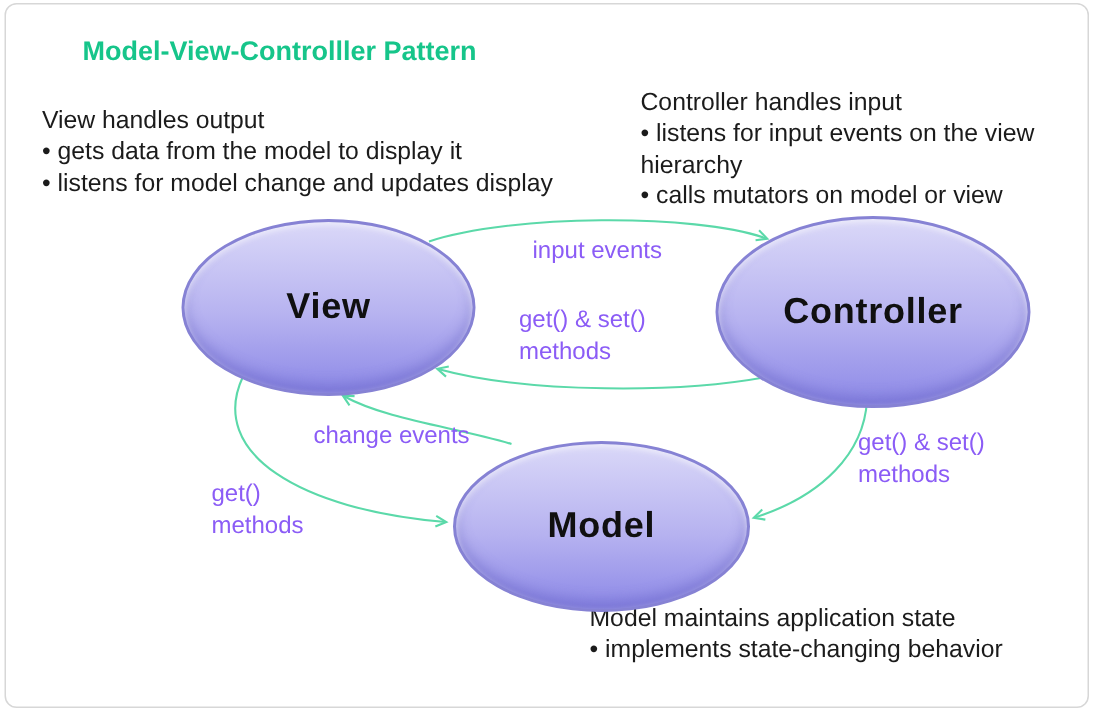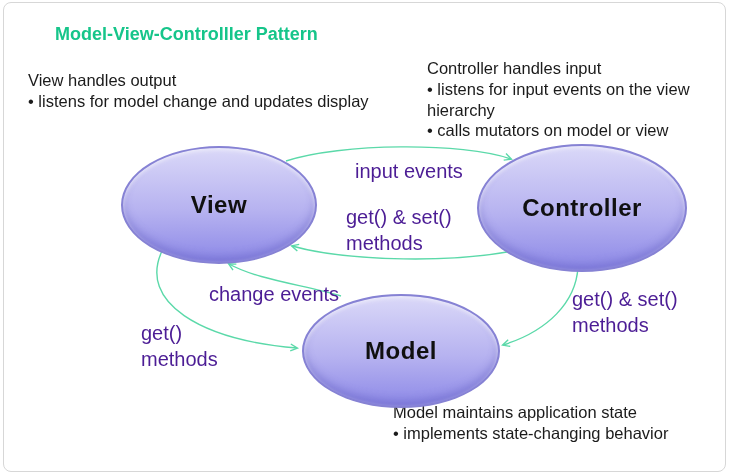--- a/index.html
+++ b/index.html
@@ -21,37 +21,38 @@
   .edges path{fill:none;stroke:var(--arrow,#5bd9a9);stroke-width:1.4;}
   .node{position:absolute;border-radius:50%;
         background:linear-gradient(180deg,var(--node-top,#dad8f8) 0%,#b6b2f0 55%,var(--node-bottom,#8d89e7) 100%);
         border:2px solid var(--node-border,#8682d4);
         box-shadow:inset 0 2px 4px rgba(255,255,255,.65), inset 0 -5px 9px rgba(95,90,190,.45);
         display:flex;align-items:center;justify-content:center;}
   #node-view{left:121px;top:146px;width:192px;height:114px;}
   #node-controller{left:477px;top:144px;width:206px;height:124px;}
   #node-model{left:302px;top:294px;width:194px;height:110px;}
   .node-label{font-weight:bold;font-size:24px;color:#101010;letter-spacing:.5px;}
-  .edge-label{position:absolute;font-size:20px;line-height:1.3;
-              white-space:pre-line;color:#4c1d95;}
+  .edge-label{position:absolute;font-size:16px;line-height:1.3;
+              white-space:pre-line;color:#8b5cf6;}
   #lbl-input-events{left:355px;top:158px;}
   #lbl-getset-mid{left:346px;top:204px;}
   #lbl-change-events{left:209px;top:281px;}
   #lbl-get-methods{left:141px;top:320px;}
   #lbl-getset-right{left:572px;top:286px;}
 </style>
 </head>
 <body>
 
 <div class="frame"></div>
 
 <h1 class="title">Model-View-Controlller Pattern</h1>
 
 <div class="note" id="note-view">
   <div class="note-line">View handles output</div>
+  <div class="note-line">• gets data from the model to display it</div>
   <div class="note-line">• listens for model change and updates display</div>
 </div>
 
 <div class="note" id="note-controller">
   <div class="note-line">Controller handles input</div>
   <div class="note-line">• listens for input events on the view hierarchy</div>
   <div class="note-line">• calls mutators on model or view</div>
 </div>
 
 <div class="note" id="note-model">

